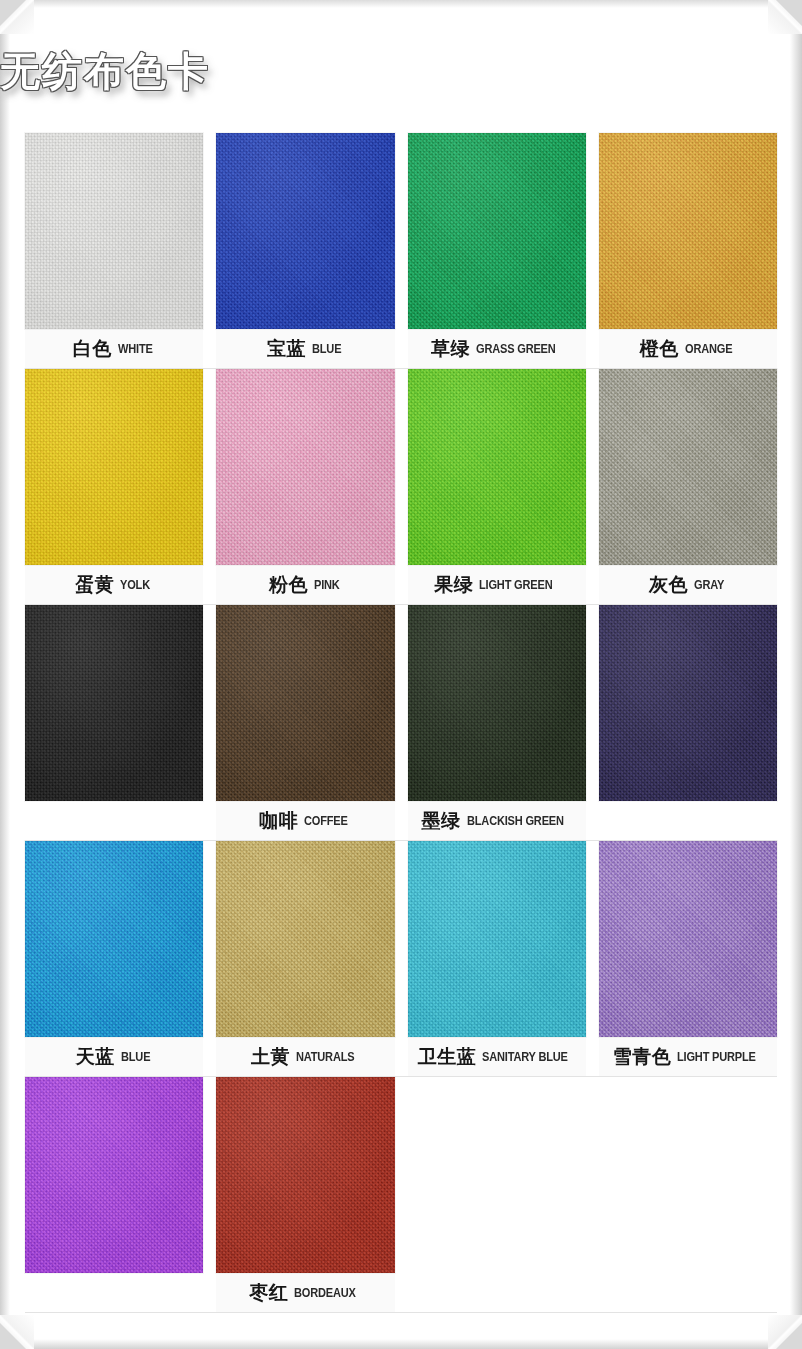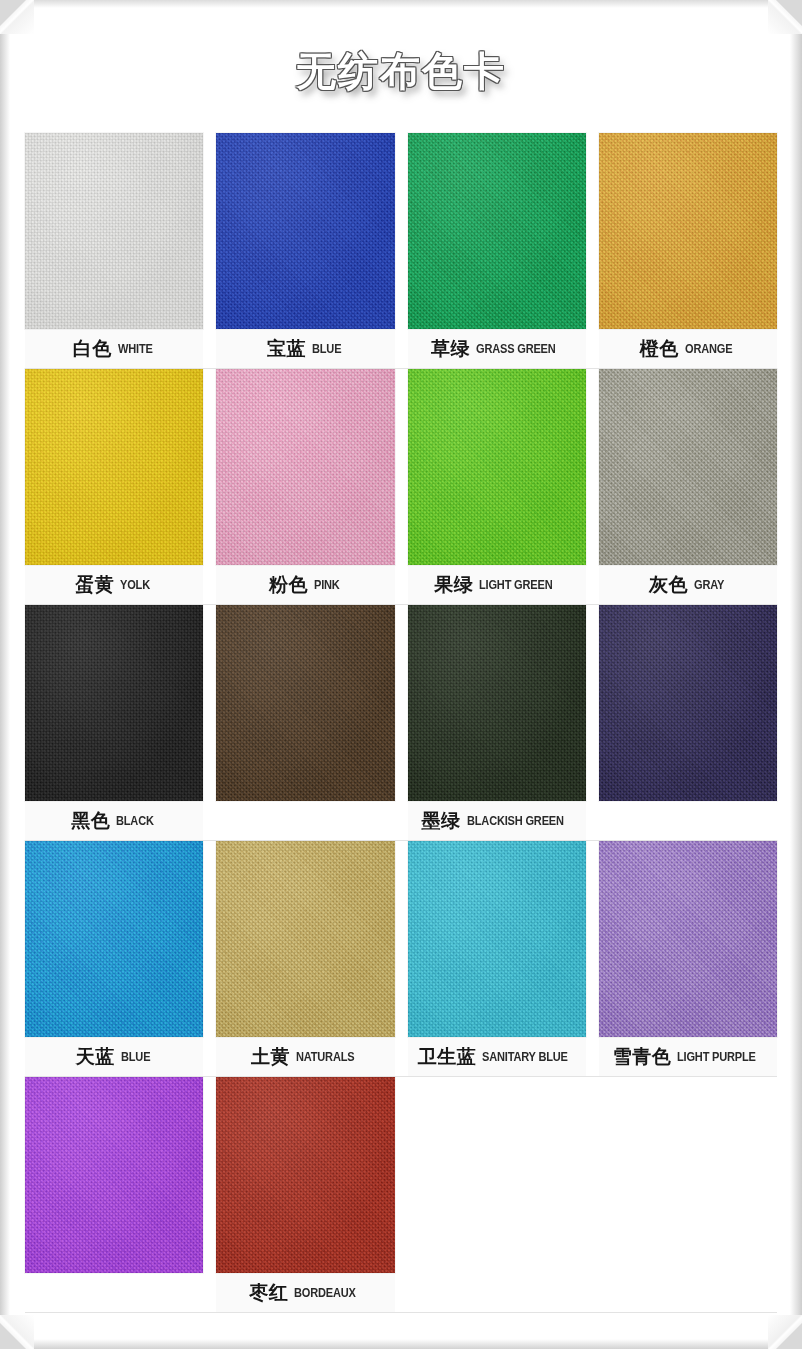--- a/index.html
+++ b/index.html
@@ -30,21 +30,21 @@
   .edge.right{right:0;top:26px;bottom:26px;width:12px;
     background:linear-gradient(to left,#cdcdcd,rgba(255,255,255,0));}
   .edge.top{top:0;left:26px;right:26px;height:8px;
     background:linear-gradient(to bottom,#dcdcdc,rgba(255,255,255,0));}
   .edge.bottom{bottom:0;left:26px;right:26px;height:10px;
     background:linear-gradient(to top,#d2d2d2,rgba(255,255,255,0));}
 
   
   #title{
     position:absolute;left:0;right:0;top:44px;
-    text-align:center;
+    text-align:left;
     font-size:40px;font-weight:bold;letter-spacing:2px;
     color:#ffffff;
     text-shadow:
       -1px -1px 0 #555, 1px -1px 0 #555, -1px 1px 0 #555, 1px 1px 0 #555,
       0 -1px 0 #555, 0 1px 0 #555, -1px 0 0 #555, 1px 0 0 #555,
       4px 5px 7px rgba(90,90,90,.55);
     font-family:"DejaVu Sans","Liberation Sans",sans-serif;
   }
 
   
@@ -169,27 +169,27 @@
       </div>
       <div class="cell">
         <div class="swatch" style="background: rgb(158, 157, 143);"></div>
         <div class="label">
           <span class="cn">灰色</span>
           <span class="en">GRAY</span>
         </div>
       </div>
       <div class="cell">
         <div class="swatch" style="background: rgb(27, 27, 27);"></div>
-        <div class="label">
-          <span class="cn">黑色</span>
-          <span class="en">BLACK</span>
-        </div>
       </div>
       <div class="cell">
         <div class="swatch" style="background: rgb(74, 53, 32);"></div>
+        <div class="label">
+          <span class="cn">咖啡</span>
+          <span class="en">COFFEE</span>
+        </div>
       </div>
       <div class="cell">
         <div class="swatch" style="background: rgb(30, 42, 25);"></div>
         <div class="label">
           <span class="cn">墨绿</span>
           <span class="en">BLACKISH GREEN</span>
         </div>
       </div>
       <div class="cell">
         <div class="swatch" style="background: rgb(43, 37, 80);"></div>

